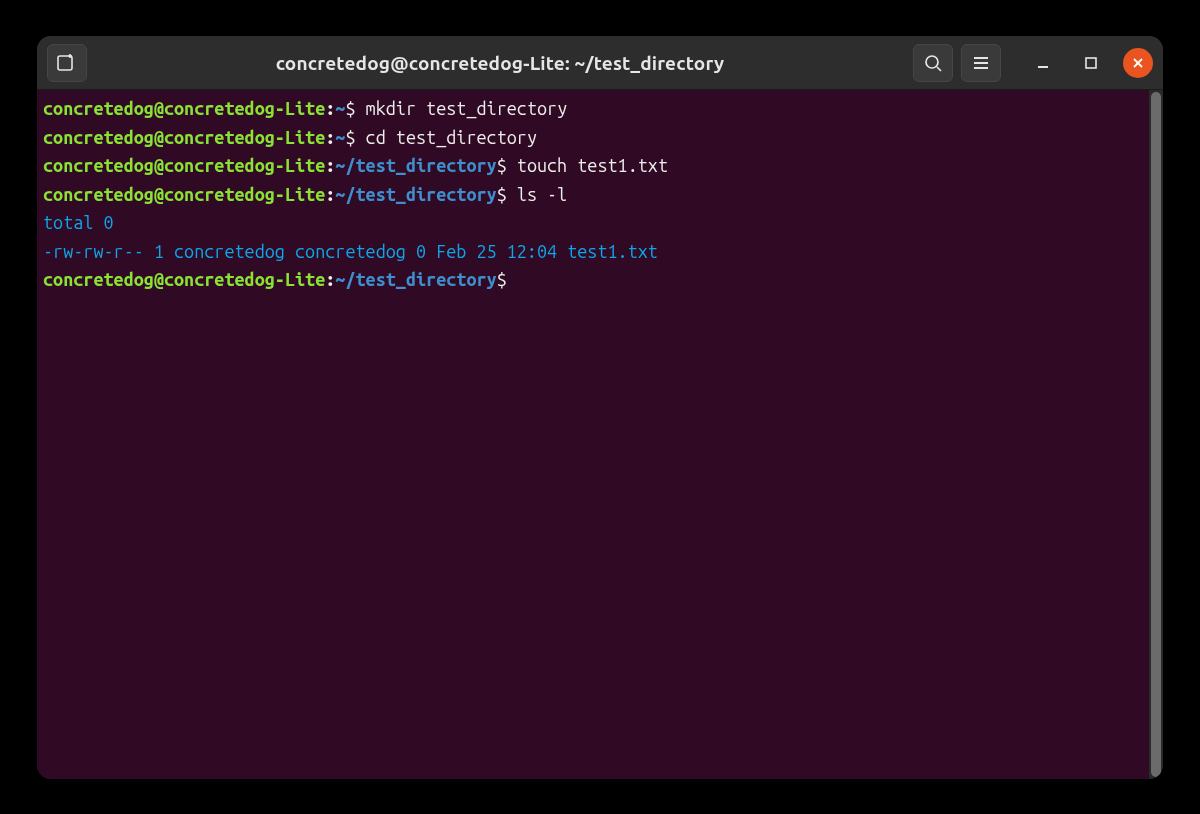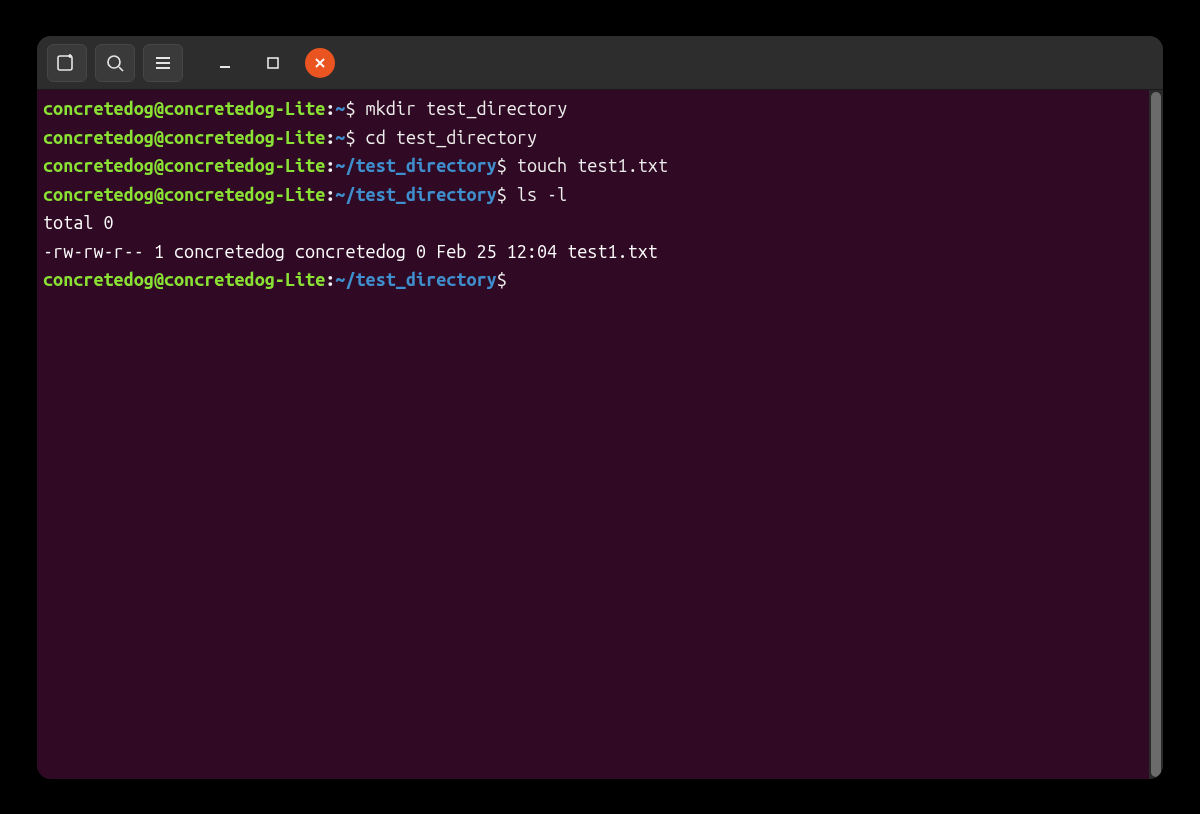--- a/index.html
+++ b/index.html
@@ -67,21 +67,21 @@
     font-size: 18px;
     line-height: 28.5px;
     color: #eeeeec;
     white-space: pre;
   }
   .user { color: #8ae234; font-weight: 700; }
   .colon { color: #eeeeec; font-weight: 700; }
   .path { color: #3f8fcf; font-weight: 700; }
   .dollar { color: #eeeeec; font-weight: 400; }
   .cmd  { color: #eeeeec; font-weight: 400; }
-  .out  { color: #ffffff; font-weight: 400; }
+  .out  { color: #0ea5e9; font-weight: 400; }
   .cursor {
     display:inline-block;
     width: 11px; height: 22px;
     vertical-align: -3px;
   }
   .scrollbar {
     position: absolute;
     right: 0; top: 54px; bottom: 0;
     width: 14px;
     background: #2a2a2a;
@@ -101,20 +101,23 @@
 
   <div class="titlebar">
     <div class="tb-left">
       <div class="btn btn-raised">
         <svg width="22" height="20" viewBox="0 0 22 20" fill="none" stroke="#e6e6e6" stroke-width="1.6">
           <rect x="2" y="3" width="14" height="14" rx="2"></rect>
           <line x1="14" y1="5" x2="14" y2="1"></line>
           <line x1="12" y1="3" x2="16" y2="3"></line>
         </svg>
       </div>
+    </div>
+    <div class="tb-center">
+      <span class="title">concretedog@concretedog-Lite: ~/test_directory</span>
     </div>
     <div class="tb-right">
       <div class="btn btn-raised">
         <svg width="20" height="20" viewBox="0 0 20 20" fill="none" stroke="#e6e6e6" stroke-width="1.7">
           <circle cx="9" cy="9" r="6"></circle>
           <line x1="14" y1="14" x2="18" y2="18"></line>
         </svg>
       </div>
       <div class="btn btn-raised">
         <svg width="20" height="20" viewBox="0 0 20 20" stroke="#e6e6e6" stroke-width="1.8">

